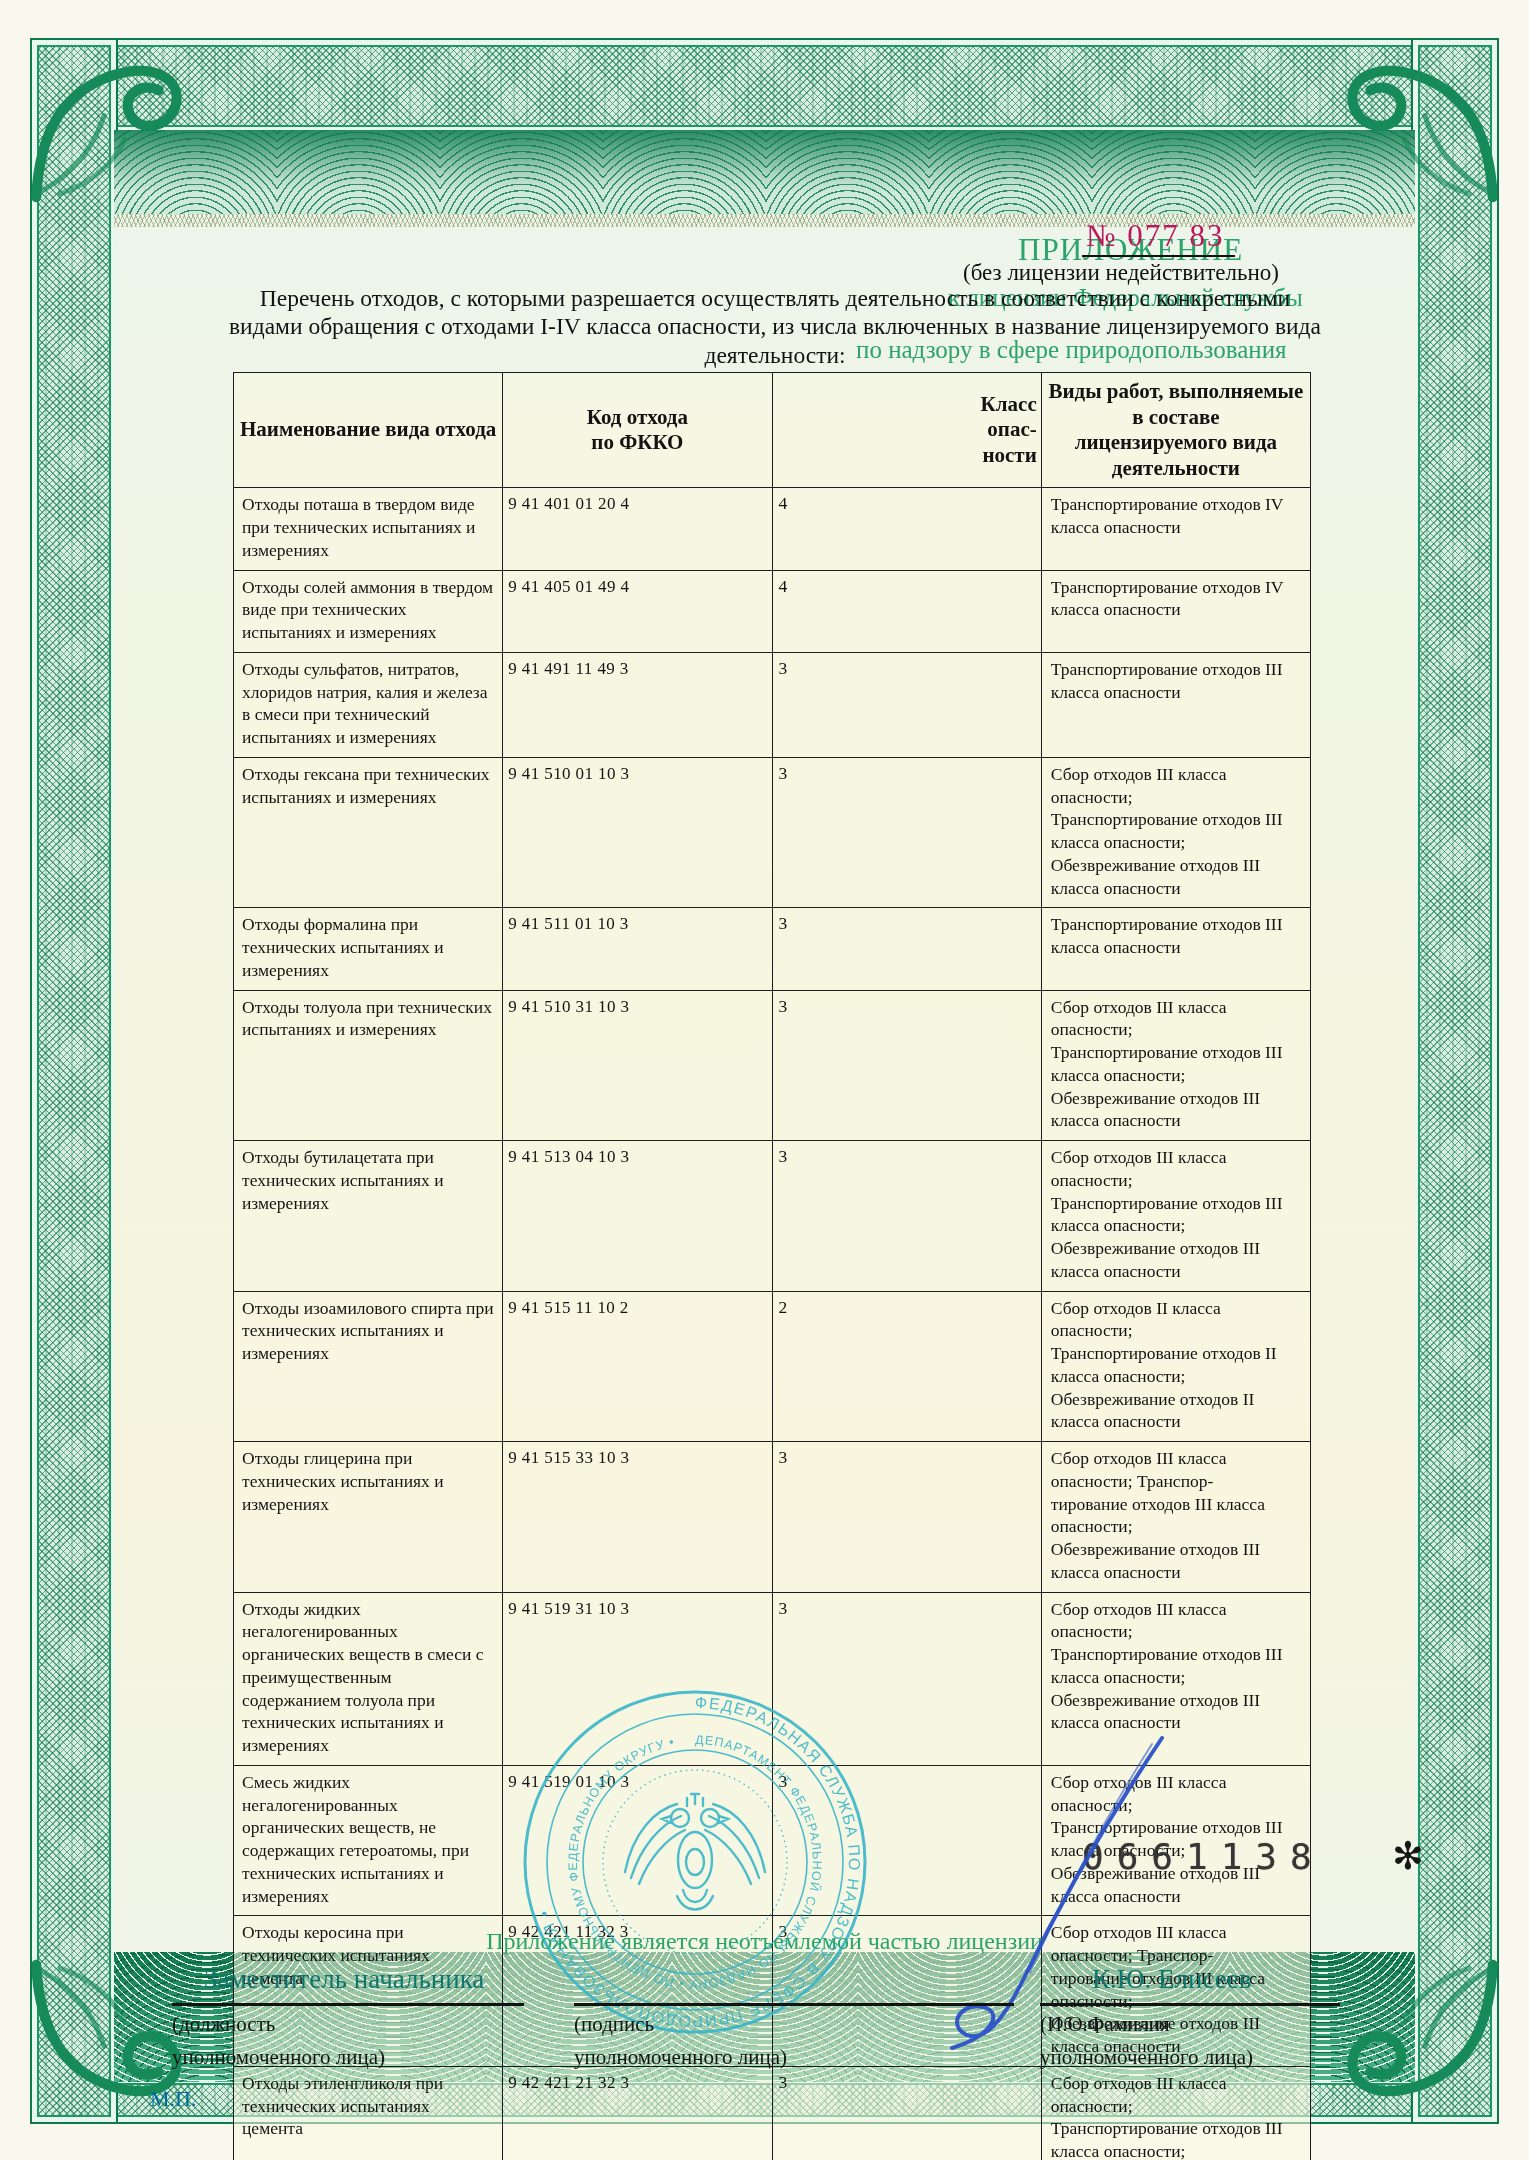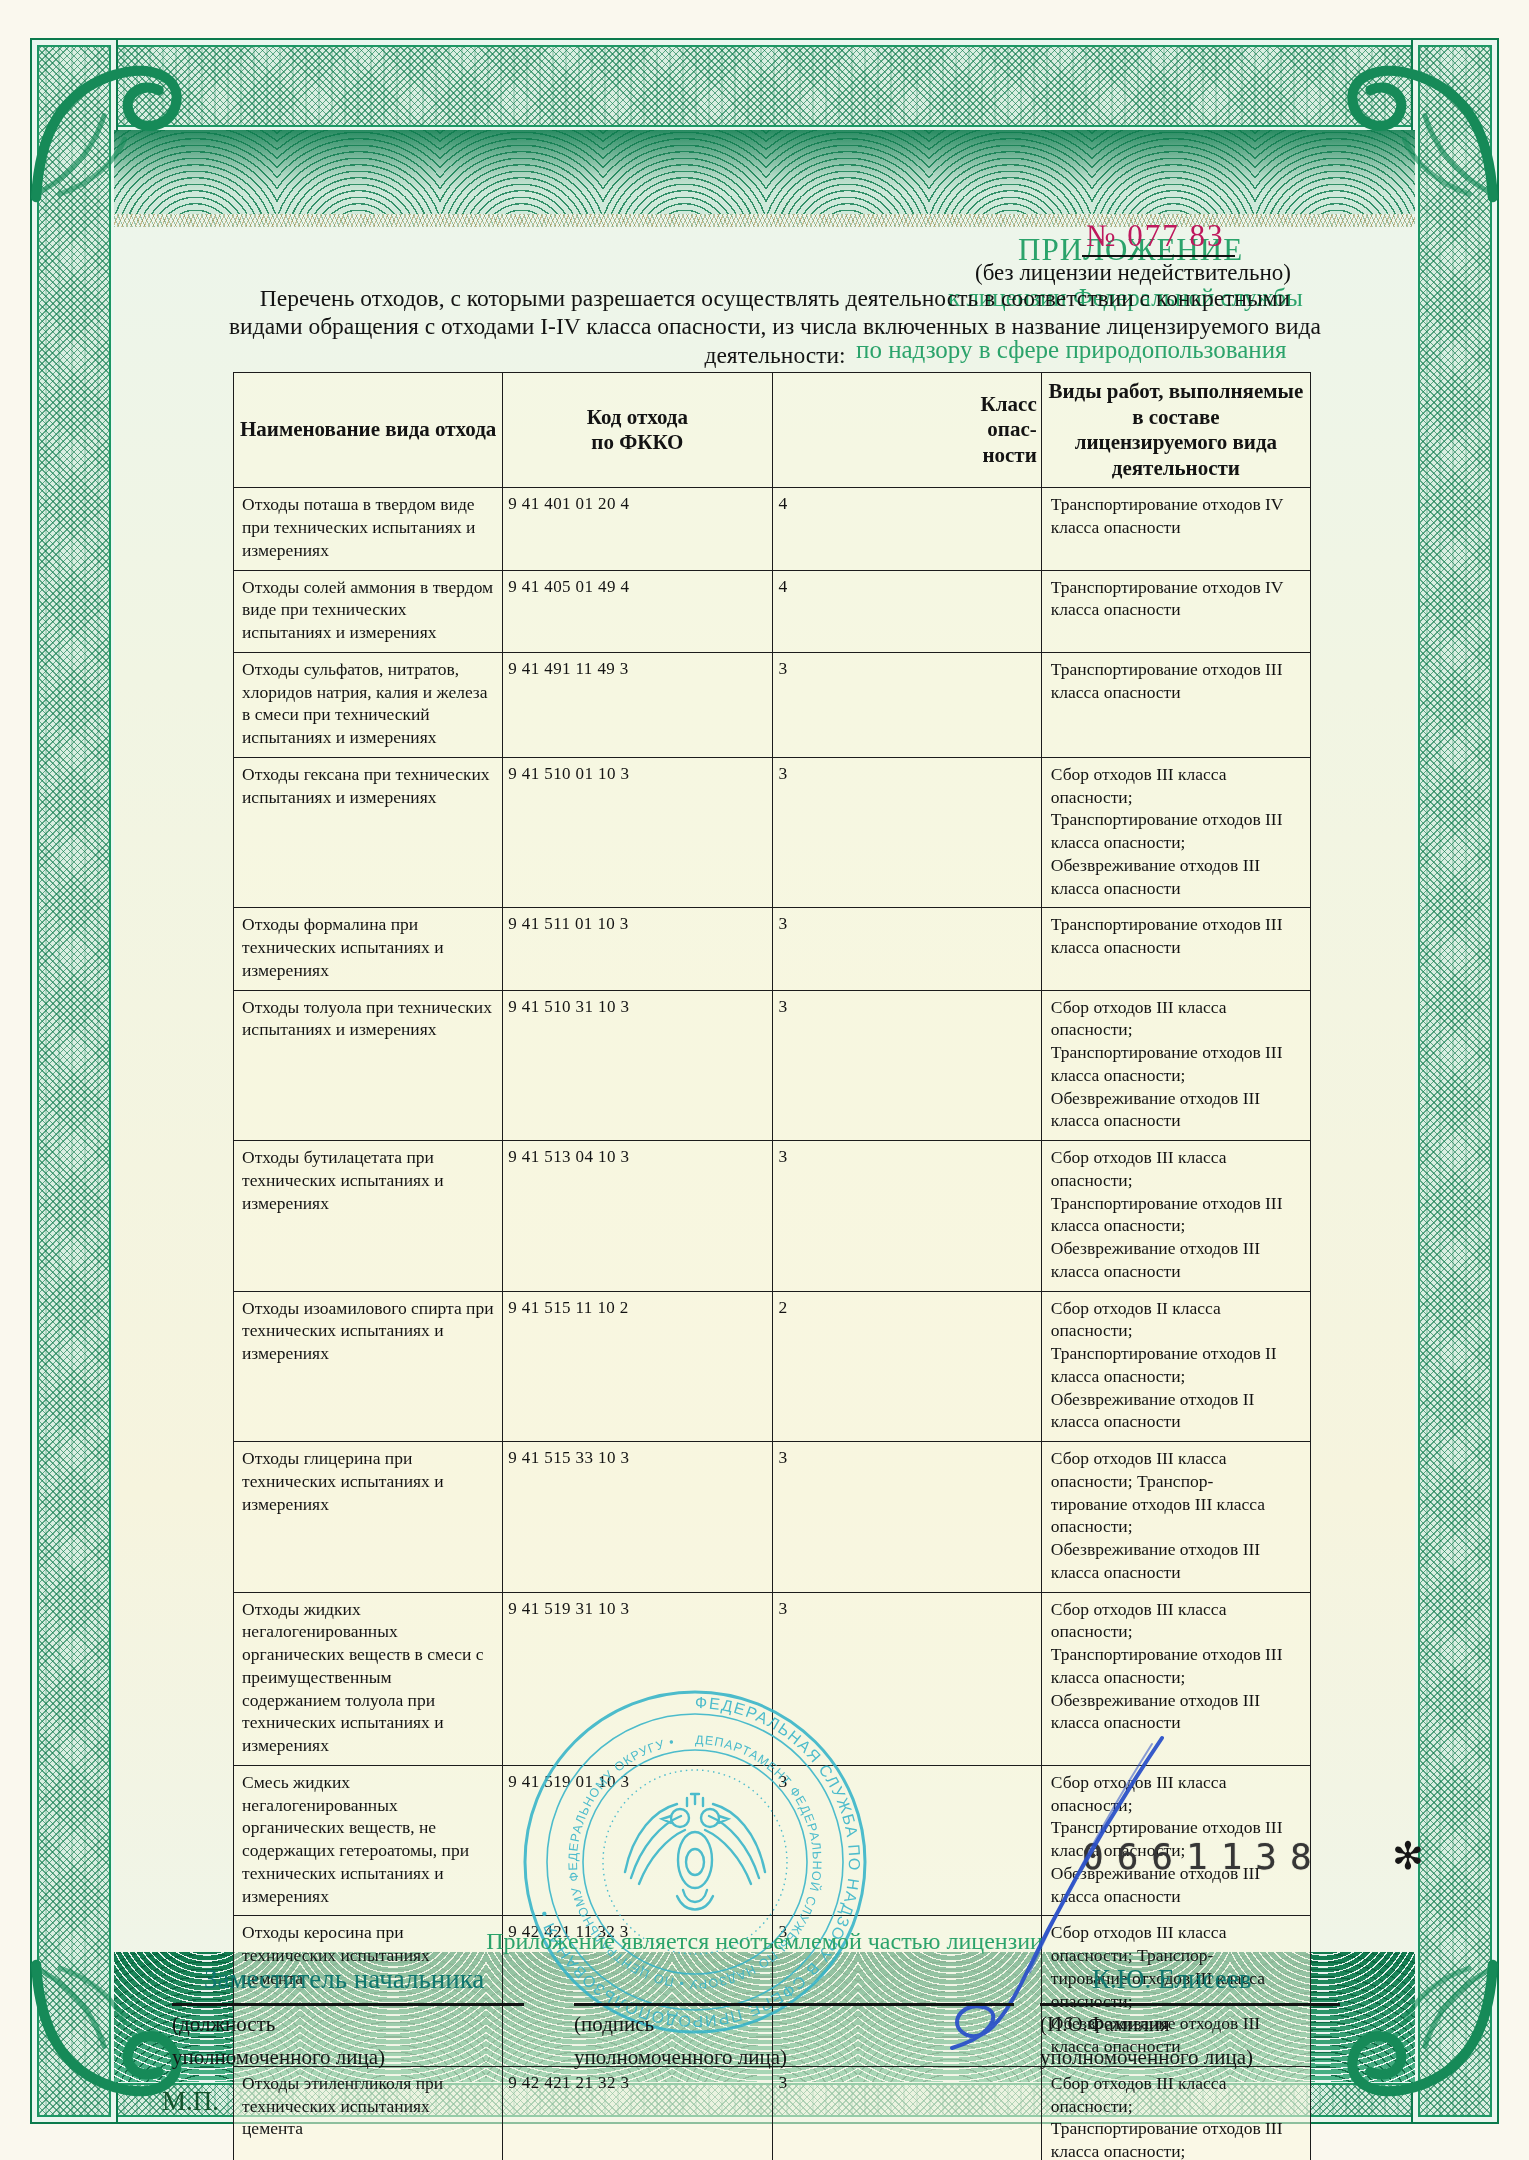--- a/index.html
+++ b/index.html
@@ -59,21 +59,21 @@
 
   
   .green-print{position:absolute;color:#2ba36b;z-index:1;}
   .apx-word{left:1018px;top:232px;font-size:31px;letter-spacing:1px;}
   .lic-line1{left:948px;top:284px;font-size:25px;}
   .lic-line2{left:856px;top:336px;font-size:25px;}
   .apx-number{
     position:absolute;left:1082px;top:218px;z-index:2;color:#be185d;
     font-size:31px;border-bottom:2.5px solid #101010;padding:0 10px 1px 4px;letter-spacing:2px;
   }
-  .no-license{position:absolute;left:963px;top:260px;z-index:2;color:#111;font-size:23px;margin-left:12px;}
+  .no-license{position:absolute;left:963px;top:260px;z-index:2;color:#111;font-size:23px;}
   .intro{
     position:absolute;left:225px;top:284px;width:1100px;z-index:2;
     text-align:center;font-size:23.5px;line-height:1.21;color:#131313;
   }
 
   
   table.waste{
     position:absolute;left:233px;top:372px;width:1078px;z-index:2;
     border-collapse:collapse;table-layout:fixed;
   }
@@ -113,21 +113,21 @@
   .ul-pos{left:172px;top:2003px;width:352px;}
   .ul-sign{left:574px;top:2003px;width:440px;}
   .ul-name{left:1040px;top:2003px;width:300px;}
   .sub-label{
     position:absolute;z-index:6;color:#141414;font-size:21px;line-height:1.55;
     text-align:left;white-space:pre-line;
   }
   .sl-pos{left:172px;top:2008px;width:352px;}
   .sl-sign{left:574px;top:2008px;width:440px;}
   .sl-name{left:1040px;top:2008px;width:300px;}
-  .mp{position:absolute;left:150px;top:2086px;z-index:7;color:#14532d;font-size:27px;margin-left:12px;}
+  .mp{position:absolute;left:150px;top:2086px;z-index:7;color:#0369a1;font-size:22px;}
 </style>
 </head>
 <body>
 
 <div class="page">
 
   <div class="frame-strip frame-top"></div>
   <div class="frame-strip frame-bottom"></div>
   <div class="frame-strip frame-left"></div>
   <div class="frame-strip frame-right"></div>

